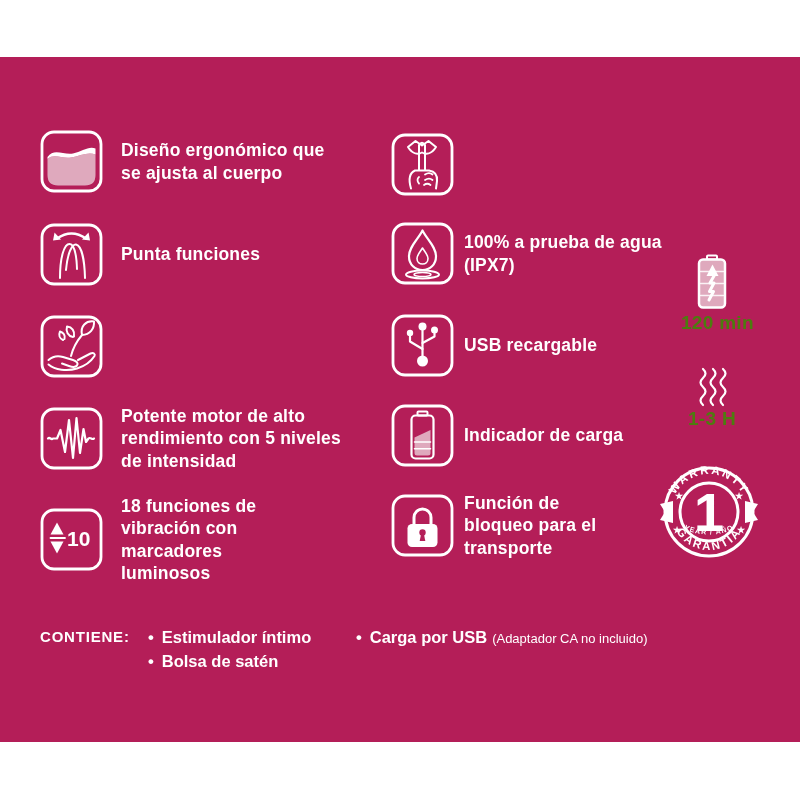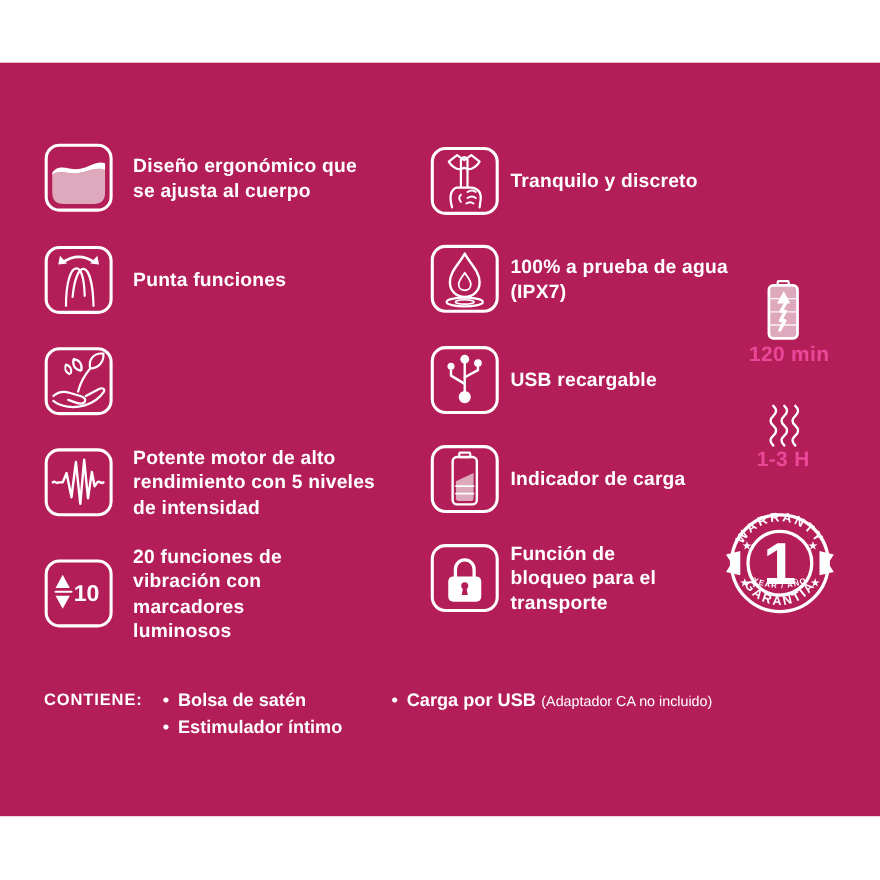--- a/index.html
+++ b/index.html
@@ -10,21 +10,21 @@
   .band{position:absolute;left:0;top:57px;width:800px;height:685px;background:#b41e58;}
   .feat{position:absolute;display:flex;align-items:center;}
   .fi{width:63px;height:63px;flex:0 0 63px;display:block;}
   .ftext{color:#fff;font-size:17.5px;font-weight:600;line-height:1.28;letter-spacing:.2px;}
   .ftext.l{margin-left:18px;max-width:228px;}
   .ftext.r{margin-left:10px;max-width:230px;}
   .mw245{max-width:245px!important;}
   .mw195{max-width:195px!important;}
   .mw225{max-width:225px!important;}
   .mw135{max-width:135px!important;}
-  .sidelabel{position:absolute;color:#ec4899;font-size:19px;font-weight:600;letter-spacing:.3px;}
+  .sidelabel{position:absolute;color:#4d7c0f;font-size:19px;font-weight:600;letter-spacing:.3px;}
   .contains{position:absolute;top:626px;left:0;width:800px;color:#fff;}
   .c-label{position:absolute;left:40px;top:2px;font-size:15px;font-weight:700;letter-spacing:.8px;}
   .c-col{position:absolute;top:0;font-size:16.5px;font-weight:600;line-height:23.5px;}
   .c-col.one{left:148px;}
   .c-col.two{left:356px;}
   .c-line{white-space:nowrap;}
   .bullet{margin-right:8px;}
   .note{font-size:13px;font-weight:400;margin-left:5px;}
   svg .st{stroke:#fff;fill:none;stroke-linecap:round;stroke-linejoin:round;}
   svg .fw{fill:#fff;stroke:none;}
@@ -78,35 +78,34 @@
 </div>
 
 <div class="feat" style="left:40px;top:495px">
   <svg class="fi" viewBox="0 0 63 63">
     <rect class="st" x="2" y="2" width="59" height="59" rx="12" stroke-width="2.8"></rect>
     <polygon class="fw" points="10.5,26.5 23.5,26.5 17,14.5"></polygon>
     <polygon class="fw" points="10.5,33.5 23.5,33.5 17,45.5"></polygon>
     <line class="st" stroke-width="1.8" x1="10.5" y1="30" x2="25" y2="30"></line>
     <text class="btxt" x="27" y="38" font-size="21">10</text>
   </svg>
-  <div class="ftext l mw195">20 funciones de vibración con marcadores luminosos</div>
+  <div class="ftext l mw195">18 funciones de vibración con marcadores luminosos</div>
 </div>
 
 <div class="feat" style="left:391px;top:133px">
   <svg class="fi" viewBox="0 0 63 63">
     <rect class="st" x="2" y="2" width="59" height="59" rx="12" stroke-width="2.8"></rect>
     <path class="st" stroke-width="2" d="M17,14 L24.5,8 L31,12.5 L37.5,8 L45,14 C41,20.5 35.5,22 31,19.5 C26.5,22 21,20.5 17,14 Z"></path>
     <path class="st" stroke-width="2" d="M28,37 L28,12 Q31,7.5 34,12 L34,37"></path>
     <path class="st" stroke-width="2" d="M20,55.5 C17.5,47 18.5,40 24,37.5 L38,37.5 C44,38.5 46.5,42.5 46,48 L45,55.5"></path>
     <path class="st" stroke-width="1.8" d="M34,41.5 C36.5,39.8 39.5,39.8 41.5,41.5"></path>
     <path class="st" stroke-width="1.8" d="M34,47 C36.5,45.3 39.5,45.3 41.5,47"></path>
     <path class="st" stroke-width="1.8" d="M33,52 C35,50.5 37.5,50.5 39.5,52"></path>
     <path class="st" stroke-width="1.8" d="M28,44 C26,45.5 26,48.5 28,50.5"></path>
   </svg>
-  <div class="ftext r">Tranquilo y discreto</div>
 </div>
 
 <div class="feat" style="left:391px;top:222px">
   <svg class="fi" viewBox="0 0 63 63">
     <rect class="st" x="2" y="2" width="59" height="59" rx="12" stroke-width="2.8"></rect>
     <path class="st" stroke-width="2.2" d="M31.5,8.5 C36,17.5 45,24.5 45,34.5 C45,42.5 39,48 31.5,48 C24,48 18,42.5 18,34.5 C18,24.5 27,17.5 31.5,8.5 Z"></path>
     <path class="st" stroke-width="1.6" d="M31.5,26 C34,30 37,33 37,36.5 C37,40 34.5,42 31.5,42 C28.5,42 26,40 26,36.5 C26,33 29,30 31.5,26 Z"></path>
     <ellipse class="st" stroke-width="2" cx="31.5" cy="52.5" rx="16.5" ry="4"></ellipse>
     <ellipse class="st" stroke-width="1.5" cx="31.5" cy="52.5" rx="8.5" ry="2"></ellipse>
   </svg>
@@ -190,19 +189,19 @@
   </text>
   <text class="btxt" x="20" y="39" font-size="9" text-anchor="middle">★</text>
   <text class="btxt" x="80" y="39" font-size="9" text-anchor="middle">★</text>
   <text class="btxt" x="18" y="73" font-size="9" text-anchor="middle">★</text>
   <text class="btxt" x="82" y="73" font-size="9" text-anchor="middle">★</text>
 </svg>
 
 <div class="contains">
   <div class="c-label">CONTIENE:</div>
   <div class="c-col one">
+    <div class="c-line"><span class="bullet">•</span><span>Estimulador íntimo</span></div>
     <div class="c-line"><span class="bullet">•</span><span>Bolsa de satén</span></div>
-    <div class="c-line"><span class="bullet">•</span><span>Estimulador íntimo</span></div>
   </div>
   <div class="c-col two">
     <div class="c-line"><span class="bullet">•</span><span>Carga por USB</span><span class="note">(Adaptador CA no incluido)</span></div>
   </div>
 </div>
 
 </body></html>

